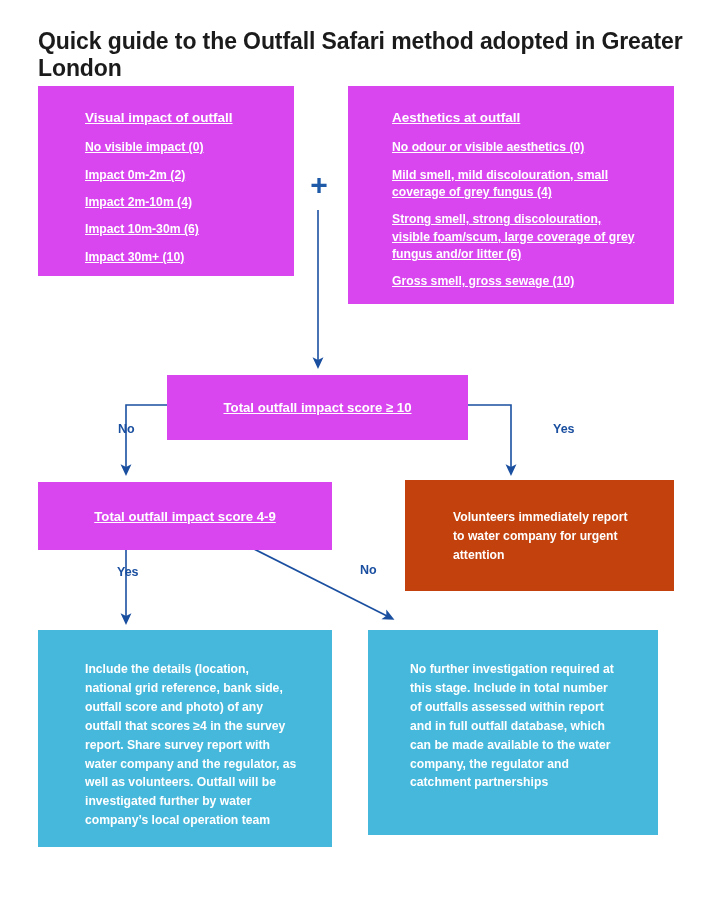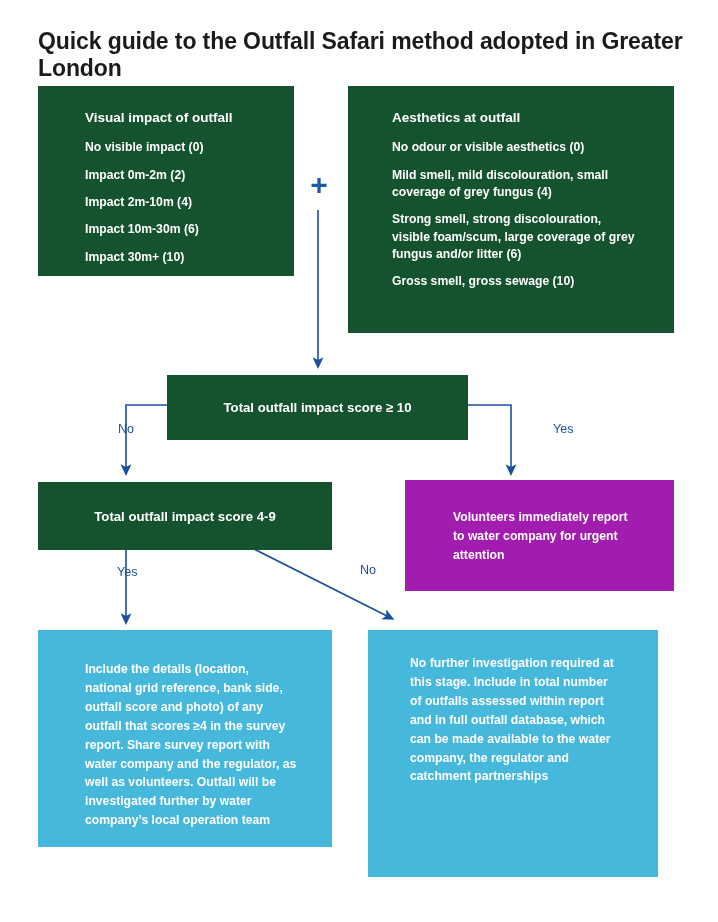--- a/index.html
+++ b/index.html
@@ -13,22 +13,22 @@
   }
   .canvas{position:absolute;left:0;top:0;width:718px;height:922px;}
 
   #page-title{
     position:absolute;left:38px;top:28px;width:660px;
     font-size:23px;font-weight:bold;color:#1b1b1b;
     letter-spacing:-0.1px;
   }
 
   .box{position:absolute;box-sizing:border-box;color:#ffffff;}
-  .box-blue{background:#14532d;}
-  .box-purple{background:#a21caf;}
+  .box-blue{background:#d946ef;text-decoration:underline;}
+  .box-purple{background:#c2410c;}
   .box-cyan{background:#46b8dc;}
 
   .box-heading{
     font-size:13.5px;font-weight:bold;color:#ffffff;
     margin:0 0 13px 0;line-height:1.2;
   }
   .box-line{
     font-size:12.2px;font-weight:bold;color:#ffffff;
     line-height:1.42;margin:0 0 10px 0;
   }
@@ -38,36 +38,36 @@
     line-height:1.55;margin:0;
   }
   .box-center{
     display:flex;align-items:center;justify-content:center;
     text-align:center;
     font-size:13.2px;font-weight:bold;color:#ffffff;
   }
 
   
   #box-visual-impact{left:38px;top:86px;width:256px;height:190px;padding:24px 0 0 47px;}
-  #box-aesthetics  {left:348px;top:86px;width:326px;height:247px;padding:24px 0 16px 44px;}
+  #box-aesthetics  {left:348px;top:86px;width:326px;height:218px;padding:24px 0 16px 44px;}
   #plus-symbol{
     position:absolute;left:305px;top:172px;width:28px;height:28px;
     color:#1e5aa8;font-size:30px;font-weight:bold;line-height:26px;
     text-align:center;
   }
 
   #box-decision-ge10{left:167px;top:375px;width:301px;height:65px;}
   #box-decision-4to9{left:38px;top:482px;width:294px;height:68px;}
 
   #box-volunteers{left:405px;top:480px;width:269px;height:111px;padding:28px 0 0 48px;box-sizing:border-box;}
   #box-include-details{left:38px;top:630px;width:294px;height:217px;padding:30px 20px 0 47px;box-sizing:border-box;}
-  #box-no-further{left:368px;top:630px;width:290px;height:247px;padding:24px 18px 0 42px;box-sizing:border-box;}
+  #box-no-further{left:368px;top:630px;width:290px;height:205px;padding:30px 18px 0 42px;box-sizing:border-box;}
 
   .edge-label{
-    position:absolute;font-size:12.5px;font-weight:normal;color:#1a4fa0;padding-left:32px;
+    position:absolute;font-size:12.5px;font-weight:bold;color:#1a4fa0;padding-left:32px;
   }
   #label-no-1 {left:86px;top:422px;}
   #label-yes-1{left:521px;top:422px;}
   #label-yes-2{left:85px;top:565px;}
   #label-no-2 {left:328px;top:563px;}
 
   svg.connectors{position:absolute;left:0;top:0;width:718px;height:922px;pointer-events:none;}
 </style>
 </head>
 <body>

